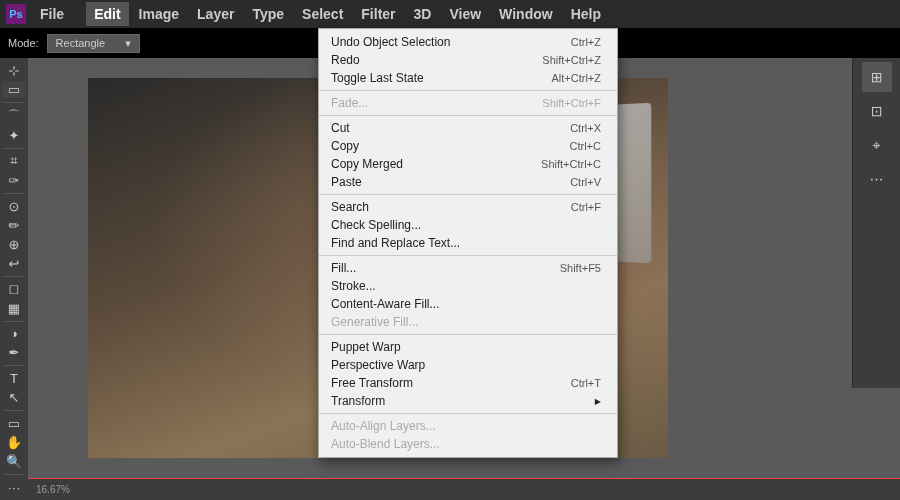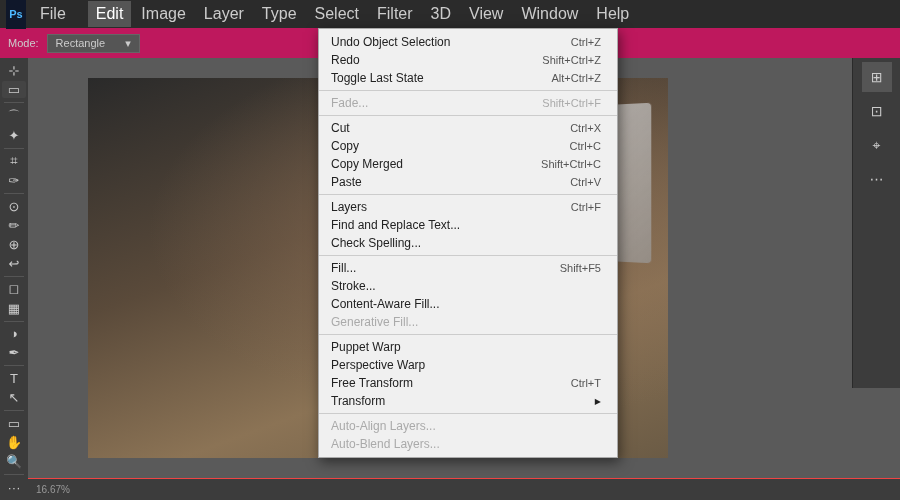--- a/index.html
+++ b/index.html
@@ -19,49 +19,50 @@
       top: 0; left: 0; right: 0;
       height: 28px;
       background: #2b2b2b;
       display: flex;
       align-items: center;
       padding: 0 6px;
       gap: 2px;
       z-index: 100;
     }
     .menu-bar-logo {
-      width: 20px; height: 30px;
-      background: #0f172a;
+      width: 20px; height: 20px;
+      background: #701a75;
       display: flex; align-items: center; justify-content: center;
       color: #4eb8ff;
       font-weight: bold;
       font-size: 11px;
       margin-right: 4px;
     }
     .menu-item {
       color: #ccc;
       padding: 4px 8px;
-      font-size: 16px;
+      font-size: 14px;
       cursor: pointer;
+      font-weight: bold;
     }
     .menu-item:hover, .menu-item.active {
       background: #444;
       color: #fff;
     }
     .menu-item.active {
       background: #555;
       margin-left: 12px;
     }
 
     
     .options-bar {
       position: absolute;
       top: 28px; left: 0; right: 0;
       height: 30px;
-      background: #be185d;
+      background: #000000;
       display: flex;
       align-items: center;
       padding: 0 8px;
       gap: 8px;
       z-index: 99;
     }
     .options-mode-label {
       color: #ccc;
       font-size: 11px;
     }
@@ -327,29 +328,29 @@
     <span>Copy Merged</span>
     <span class="menu-shortcut">Shift+Ctrl+C</span>
   </div>
   <div class="menu-row">
     <span>Paste</span>
     <span class="menu-shortcut">Ctrl+V</span>
   </div>
   <div class="menu-separator-line"></div>
 
   <div class="menu-row">
-    <span>Layers</span>
+    <span>Search</span>
     <span class="menu-shortcut">Ctrl+F</span>
   </div>
   <div class="menu-row">
+    <span>Check Spelling...</span>
+    <span class="menu-shortcut"></span>
+  </div>
+  <div class="menu-row">
     <span>Find and Replace Text...</span>
-    <span class="menu-shortcut"></span>
-  </div>
-  <div class="menu-row">
-    <span>Check Spelling...</span>
     <span class="menu-shortcut"></span>
   </div>
   <div class="menu-separator-line"></div>
 
   <div class="menu-row">
     <span>Fill...</span>
     <span class="menu-shortcut">Shift+F5</span>
   </div>
   <div class="menu-row">
     <span>Stroke...</span>

